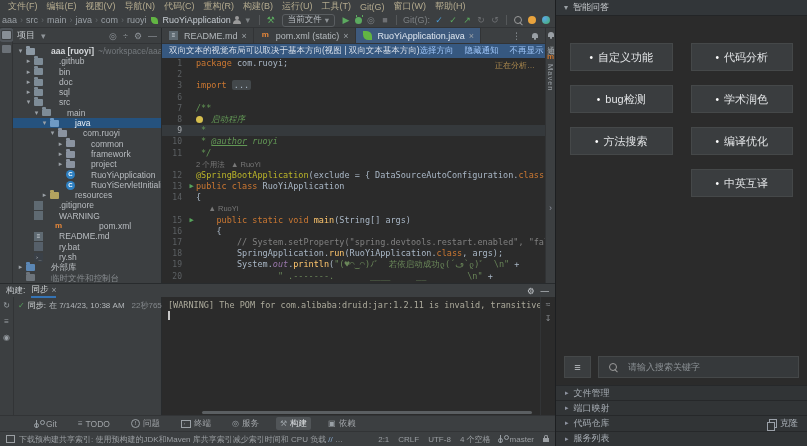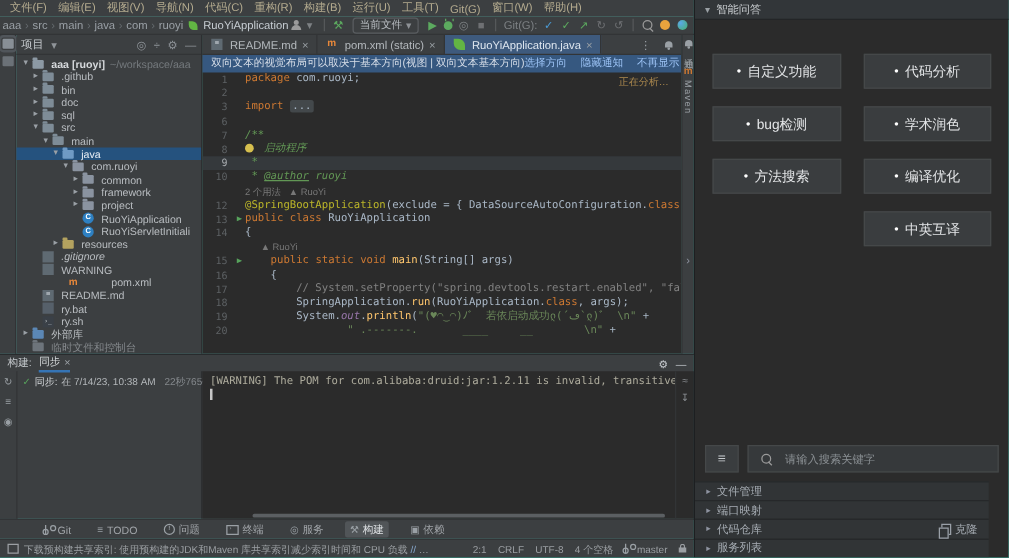--- a/index.html
+++ b/index.html
@@ -33,21 +33,21 @@
   .stripe-ic.dim{background:#6b7177}
   #project{position:absolute;left:13px;top:0;width:149px;height:255px;background:#3c3f41;border-right:1px solid #282b2d;box-sizing:border-box;overflow:hidden}
   #project-header{height:15px;display:flex;align-items:center;gap:3px;padding:0 4px;font-size:9px;color:#c3c7cb;border-bottom:1px solid #323436}
   #project-header .ph-ic{color:#8f9499;font-size:9px;margin-left:3px}
   .ph-spacer{flex:1}
   #tree{font-size:8.5px;padding-top:2px}
   .trow{height:10.3px;line-height:10.3px;display:flex;align-items:center;white-space:nowrap;color:#b9bdc1;cursor:default}
   .trow.sel{background:#25527e;color:#e8eef5}
   .trow.dim{color:#84888c}
   .tchev{width:9px;flex:none;text-align:center;color:#9aa0a6;font-size:7px}
-  .tlabel{margin-left:3px}
+  .tlabel{margin-left:13px}
   .tlabel.b{font-weight:bold;color:#d6d9dc}
   .textra{color:#74797d;margin-left:4px}
   .ti{display:inline-block;width:9px;height:7px;margin-left:1px;margin-right:3px;position:relative;flex:none;border-radius:1px}
   .ti::before{content:"";position:absolute;top:-2px;left:0;width:4px;height:2px;background:inherit;border-radius:1px 1px 0 0}
   .ti-folder,.ti-folder-root{background:#7e8c97}
   .ti-folder-root{background:#8c99a4}
   .ti-folder-src{background:#6f9ac4}
   .ti-folder-res{background:#b3a25f}
   .ti-package{background:#8a93a0}
   .ti-lib{background:#5b87b5}
@@ -134,21 +134,21 @@
   #ai-header{height:15px;background:#323639;display:flex;align-items:center;gap:5px;padding:0 8px;font-size:9px;color:#c6cacd;border-bottom:1px solid #232527}
   #ai-header .chev{color:#9aa0a5;font-size:8px}
   #ai-grid{margin:27px 14px 0;display:grid;grid-template-columns:1fr 1fr;gap:14px 18px}
   .ai-btn{height:26px;background:#3a3d3f;border:1px solid #454849;color:#e3e5e7;font-size:11px;display:flex;align-items:center;justify-content:center;gap:5px;cursor:pointer}
   .ai-btn .dot{font-size:10px;color:#fff}
   #ai-search{position:absolute;left:8px;right:8px;top:356px;height:22px;display:flex;gap:7px}
   #ai-menu-btn{width:27px;height:22px;background:#3a3d3f;border:1px solid #454849;color:#c6cacd;display:flex;align-items:center;justify-content:center;font-size:11px;box-sizing:border-box}
   #ai-input-wrap{flex:1;background:#36393b;border:1px solid #454849;display:flex;align-items:center;gap:6px;padding:0 7px;box-sizing:border-box}
   #ai-input{flex:1;background:transparent;border:none;outline:none;color:#cfd3d6;font-size:9px;font-family:"Liberation Sans",sans-serif}
   #ai-input::placeholder{color:#8a8f93}
-  #ai-sections{position:absolute;left:0;right:16px;top:385px}
+  #ai-sections{position:absolute;left:0;right:0;top:385px}
   .ai-sec{height:14.2px;background:#313436;border-top:1px solid #26282a;display:flex;align-items:center;gap:5px;padding:0 9px;font-size:9px;color:#a6acb3}
   .ai-sec .chev{color:#8e93a0;font-size:7px}
   .ai-sec .sp{flex:1}
   .ai-sec .action{display:flex;align-items:center;gap:3px;color:#a6acb3}
   .ic-clone{width:6px;height:7px;border:1px solid #9aa0a8;position:relative;display:inline-block}
   .ic-clone::before{content:"";position:absolute;left:-3px;top:2px;width:6px;height:7px;border:1px solid #9aa0a8;background:#313436}
 </style>
 </head>
 <body>
 
@@ -297,21 +297,21 @@
           <div class="trow" style="padding-left: 43px;">
             <span class="tchev"></span>
             <span class="ti ti-class"></span>
             <span class="tlabel">RuoYiServletInitiali</span>
           </div>
           <div class="trow" style="padding-left: 27px;">
             <span class="tchev">▸</span>
             <span class="ti ti-folder-res"></span>
             <span class="tlabel">resources</span>
           </div>
-          <div class="trow" style="padding-left: 11px; font-style: italic;">
+          <div class="trow" style="padding-left: 11px;">
             <span class="tchev"></span>
             <span class="ti ti-file"></span>
             <span class="tlabel">.gitignore</span>
           </div>
           <div class="trow" style="padding-left: 11px;">
             <span class="tchev"></span>
             <span class="ti ti-file"></span>
             <span class="tlabel">WARNING</span>
           </div>
           <div class="trow" style="padding-left: 11px; gap: 20px;">
@@ -381,20 +381,21 @@
       <div id="code">
         <div id="analyzing">正在分析…</div>
       <div class="code-line"><span class="ln">1</span><span class="runico"></span><span class="ct"><span class="c-kw">package</span><span class="c-pl"> com.ruoyi;</span></span></div>
           <div class="code-line"><span class="ln">2</span><span class="runico"></span><span class="ct"></span></div>
           <div class="code-line"><span class="ln">3</span><span class="runico"></span><span class="ct"><span class="c-kw">import </span><span class="c-fold">...</span></span></div>
           <div class="code-line"><span class="ln">6</span><span class="runico"></span><span class="ct"></span></div>
           <div class="code-line"><span class="ln">7</span><span class="runico"></span><span class="ct"><span class="c-doc">/**</span></span></div>
           <div class="code-line"><span class="ln">8</span><span class="runico"></span><span class="ct"><span class="bulb"></span><span class="c-doc"> 启动程序</span></span></div>
           <div class="code-line current"><span class="ln">9</span><span class="runico"></span><span class="ct"><span class="c-doc"> *</span></span></div>
           <div class="code-line"><span class="ln">10</span><span class="runico"></span><span class="ct"><span class="c-doc"> * </span><span class="c-doctag">@author</span><span class="c-doc"> ruoyi</span></span></div>
+          <div class="code-line"><span class="ln">11</span><span class="runico"></span><span class="ct"><span class="c-doc"> */</span></span></div>
           <div class="code-line"><span class="ln"></span><span class="runico"></span><span class="ct"><span class="c-inlay">2 个用法   ▲ RuoYi</span></span></div>
           <div class="code-line"><span class="ln">12</span><span class="runico"></span><span class="ct"><span class="c-ann">@SpringBootApplication</span><span class="c-pl">(exclude = { DataSourceAutoConfiguration.</span><span class="c-kw">class</span><span class="c-pl"> })</span></span></div>
           <div class="code-line"><span class="ln">13</span><span class="runico">▶</span><span class="ct"><span class="c-kw">public class </span><span class="c-pl">RuoYiApplication</span></span></div>
           <div class="code-line"><span class="ln">14</span><span class="runico"></span><span class="ct"><span class="c-pl">{</span></span></div>
           <div class="code-line"><span class="ln"></span><span class="runico"></span><span class="ct"><span class="c-inlay">      ▲ RuoYi</span></span></div>
           <div class="code-line"><span class="ln">15</span><span class="runico">▶</span><span class="ct"><span class="c-pl">    </span><span class="c-kw">public static void </span><span class="c-meth">main</span><span class="c-pl">(String[] args)</span></span></div>
           <div class="code-line"><span class="ln">16</span><span class="runico"></span><span class="ct"><span class="c-pl">    {</span></span></div>
           <div class="code-line"><span class="ln">17</span><span class="runico"></span><span class="ct"><span class="c-cmt">        // System.setProperty("spring.devtools.restart.enabled", "false");</span></span></div>
           <div class="code-line"><span class="ln">18</span><span class="runico"></span><span class="ct"><span class="c-pl">        SpringApplication.</span><span class="c-meth">run</span><span class="c-pl">(RuoYiApplication.</span><span class="c-kw">class</span><span class="c-pl">, args);</span></span></div>
           <div class="code-line"><span class="ln">19</span><span class="runico"></span><span class="ct"><span class="c-pl">        System.</span><span class="c-field">out</span><span class="c-pl">.</span><span class="c-meth">println</span><span class="c-pl">(</span><span class="c-str">"(♥◠‿◠)ﾉﾞ  若依启动成功ლ(´ڡ`ლ)ﾞ  \n"</span><span class="c-pl"> +</span></span></div>

